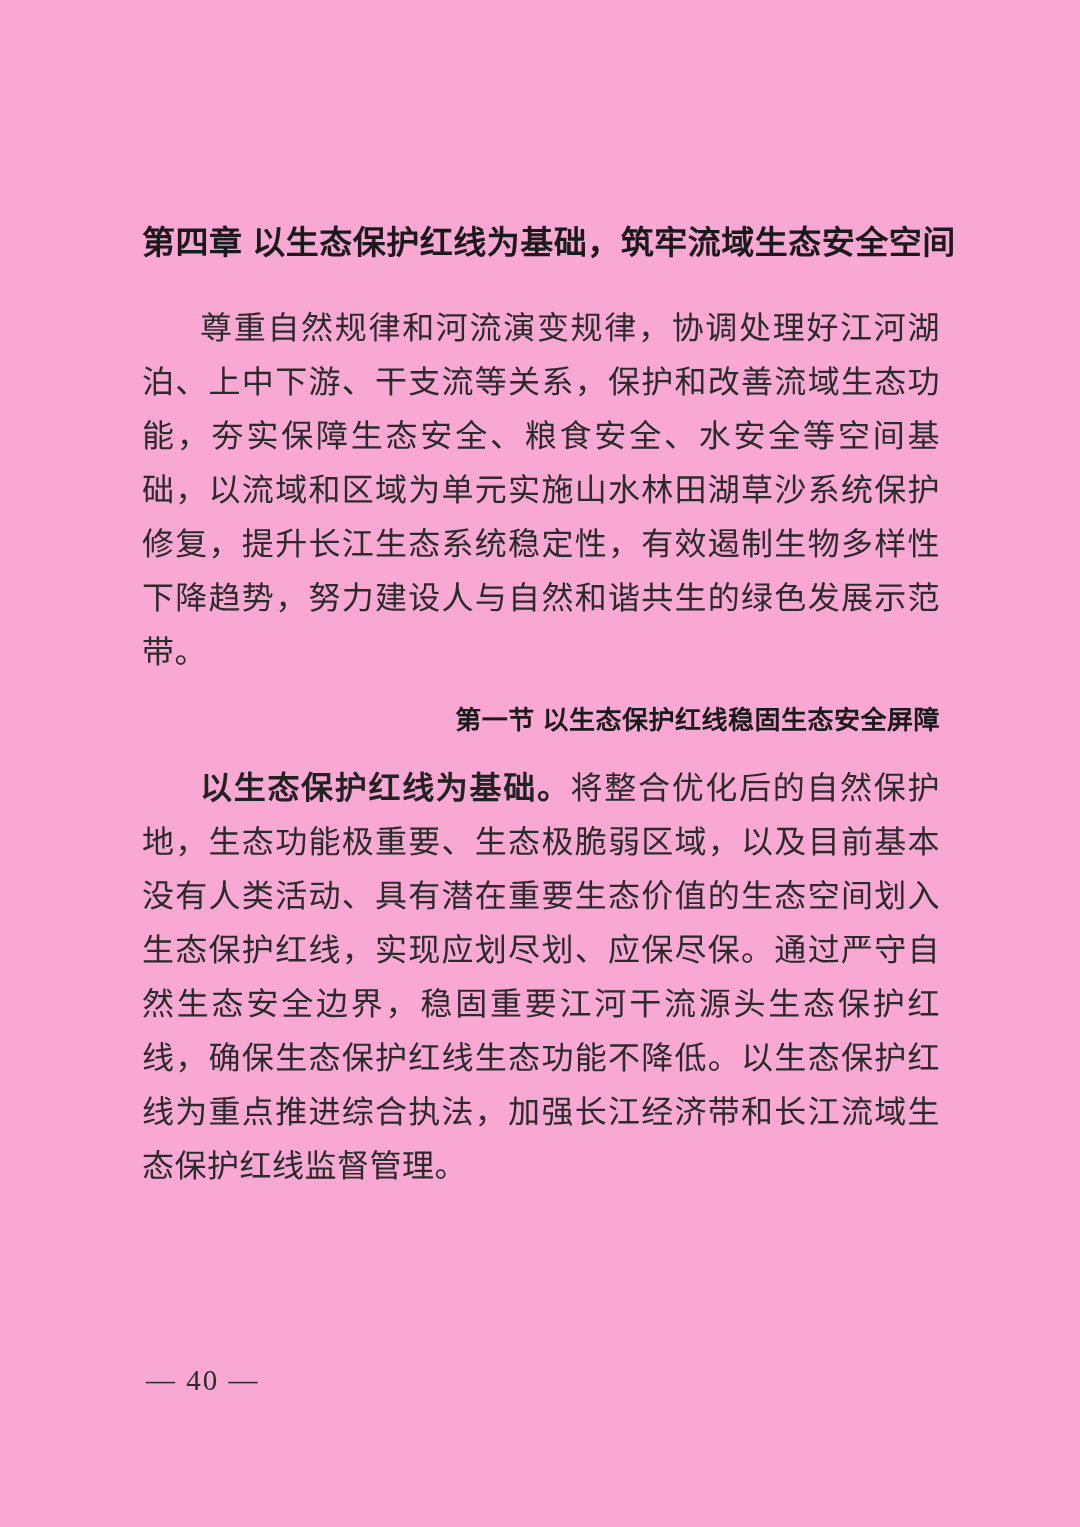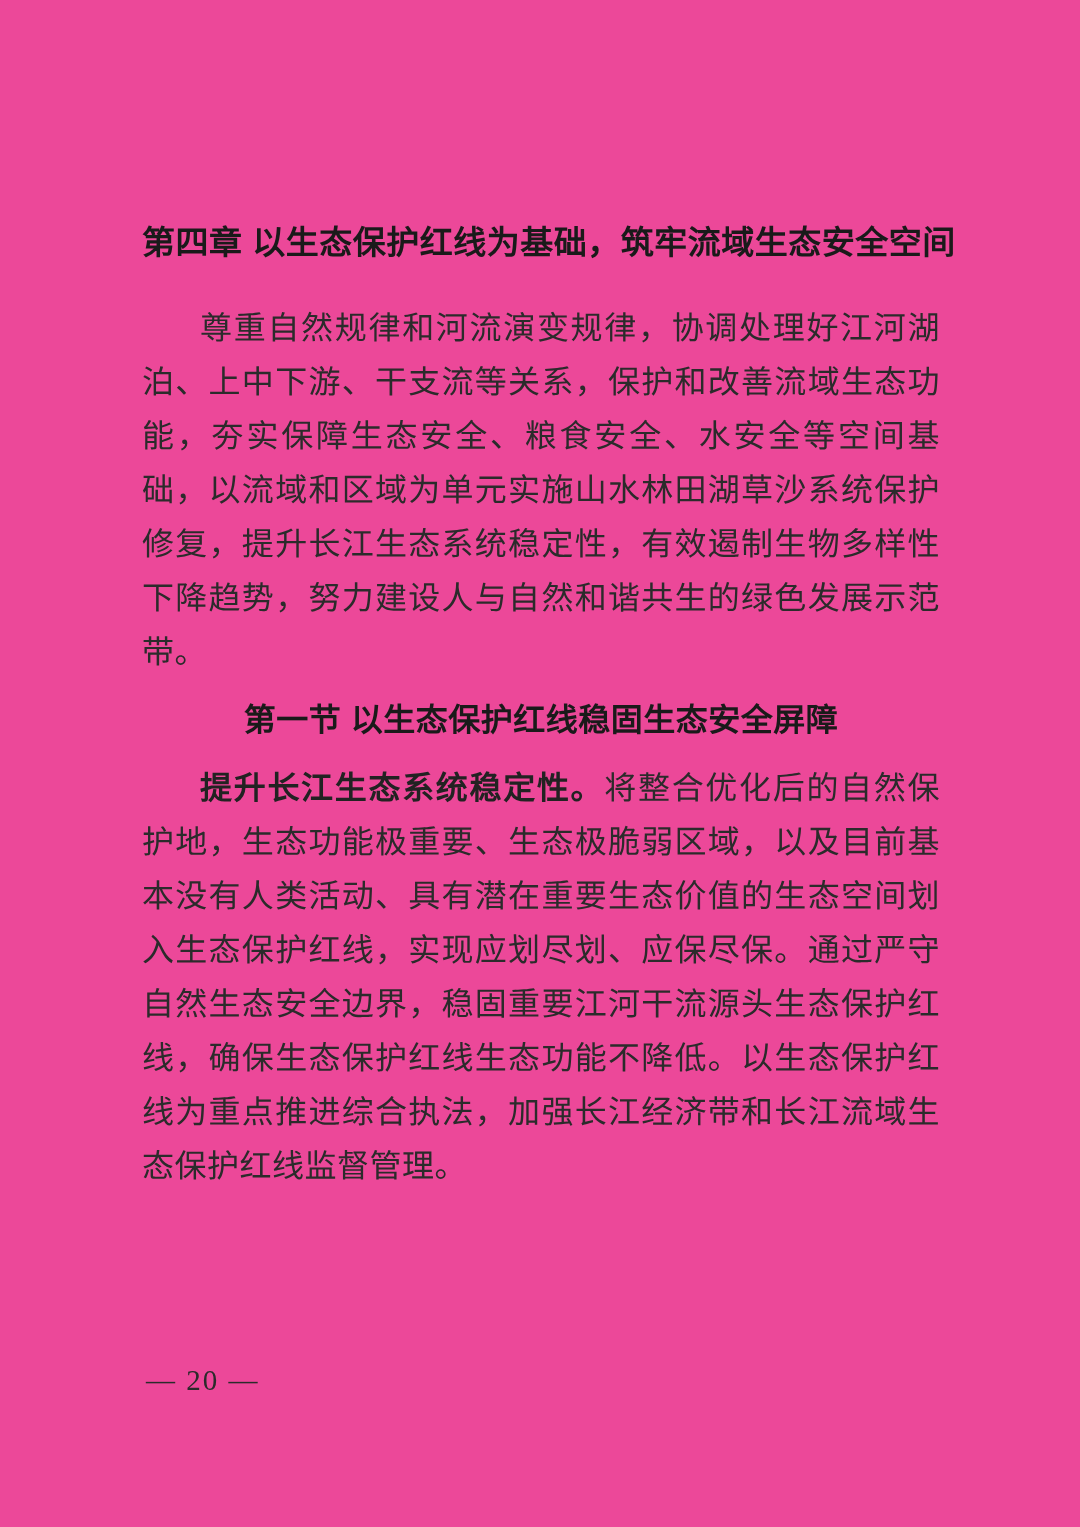--- a/index.html
+++ b/index.html
@@ -6,21 +6,21 @@
   html, body {
     margin: 0;
     padding: 0;
     background: #ffffff;
   }
   .doc-page {
     position: relative;
     width: 1080px;
     height: 1527px;
     margin: 0 auto;
-    background: #ec4899;
+    background: #f9a8d4;
     box-sizing: border-box;
     padding: 221px 140px 0 142px;
     overflow: hidden;
     color: #2b2b2b;
     font-family: "Liberation Serif", "DejaVu Serif", serif;
   }
   .chapter-title {
     margin: 0;
     text-align: center;
     font-family: "Liberation Sans", "DejaVu Sans", sans-serif;
@@ -40,24 +40,24 @@
     text-justify: inter-ideograph;
     text-indent: 58px;
     color: #2b2b2b;
     letter-spacing: 0.5px;
   }
   .para-intro {
     margin-top: 36px;
   }
   .section-title {
     margin: 21px 0 12px 0;
-    text-align: center;
+    text-align: right;
     font-family: "Liberation Sans", "DejaVu Sans", sans-serif;
     font-weight: 700;
-    font-size: 32px;
+    font-size: 26px;
     line-height: 40px;
     color: #1a1a1a;
     letter-spacing: 0.5px;
     white-space: nowrap;
   }
   .para-section {
     margin-top: 21px;
   }
   .para-lead {
     font-weight: 700;
@@ -79,19 +79,19 @@
 <body>
 
 <div class="doc-page">
 
   <h1 class="chapter-title">第四章 以生态保护红线为基础，筑牢流域生态安全空间</h1>
 
   <p class="body-para para-intro"><span>尊重自然规律和河流演变规律，协调处理好江河湖泊、上中下游、干支流等关系，保护和改善流域生态功能，夯实保障生态安全、粮食安全、水安全等空间基础，以流域和区域为单元实施山水林田湖草沙系统保护修复，提升长江生态系统稳定性，有效遏制生物多样性下降趋势，努力建设人与自然和谐共生的绿色发展示范带。</span></p>
 
   <h2 class="section-title">第一节 以生态保护红线稳固生态安全屏障</h2>
 
-  <p class="body-para para-section"><span class="para-lead">提升长江生态系统稳定性。</span><span>将整合优化后的自然保护地，生态功能极重要、生态极脆弱区域，以及目前基本没有人类活动、具有潜在重要生态价值的生态空间划入生态保护红线，实现应划尽划、应保尽保。通过严守自然生态安全边界，稳固重要江河干流源头生态保护红线，确保生态保护红线生态功能不降低。以生态保护红线为重点推进综合执法，加强长江经济带和长江流域生态保护红线监督管理。</span></p>
+  <p class="body-para para-section"><span class="para-lead">以生态保护红线为基础。</span><span>将整合优化后的自然保护地，生态功能极重要、生态极脆弱区域，以及目前基本没有人类活动、具有潜在重要生态价值的生态空间划入生态保护红线，实现应划尽划、应保尽保。通过严守自然生态安全边界，稳固重要江河干流源头生态保护红线，确保生态保护红线生态功能不降低。以生态保护红线为重点推进综合执法，加强长江经济带和长江流域生态保护红线监督管理。</span></p>
 
   <div class="page-footer">
-    <span>— 20 —</span>
+    <span>— 40 —</span>
   </div>
 
 </div>
 
 </body></html>

